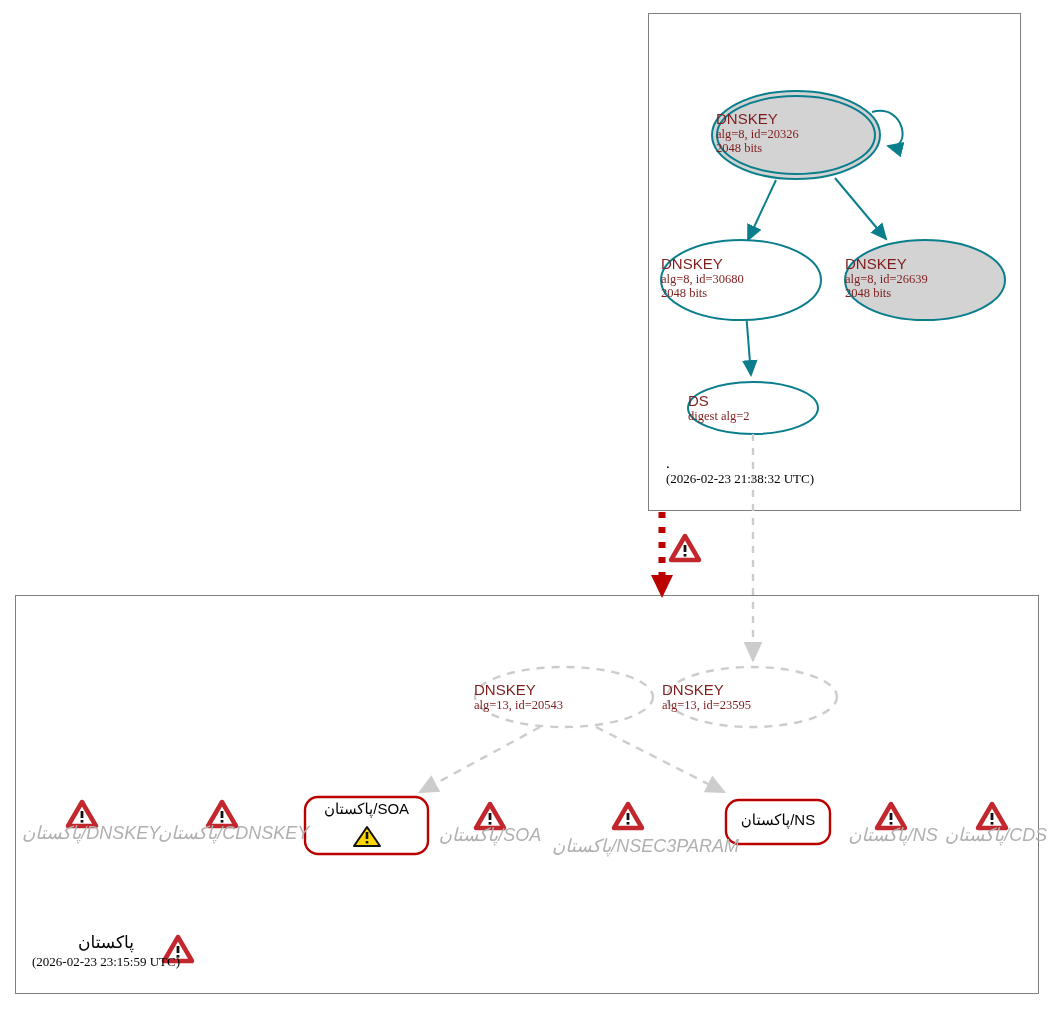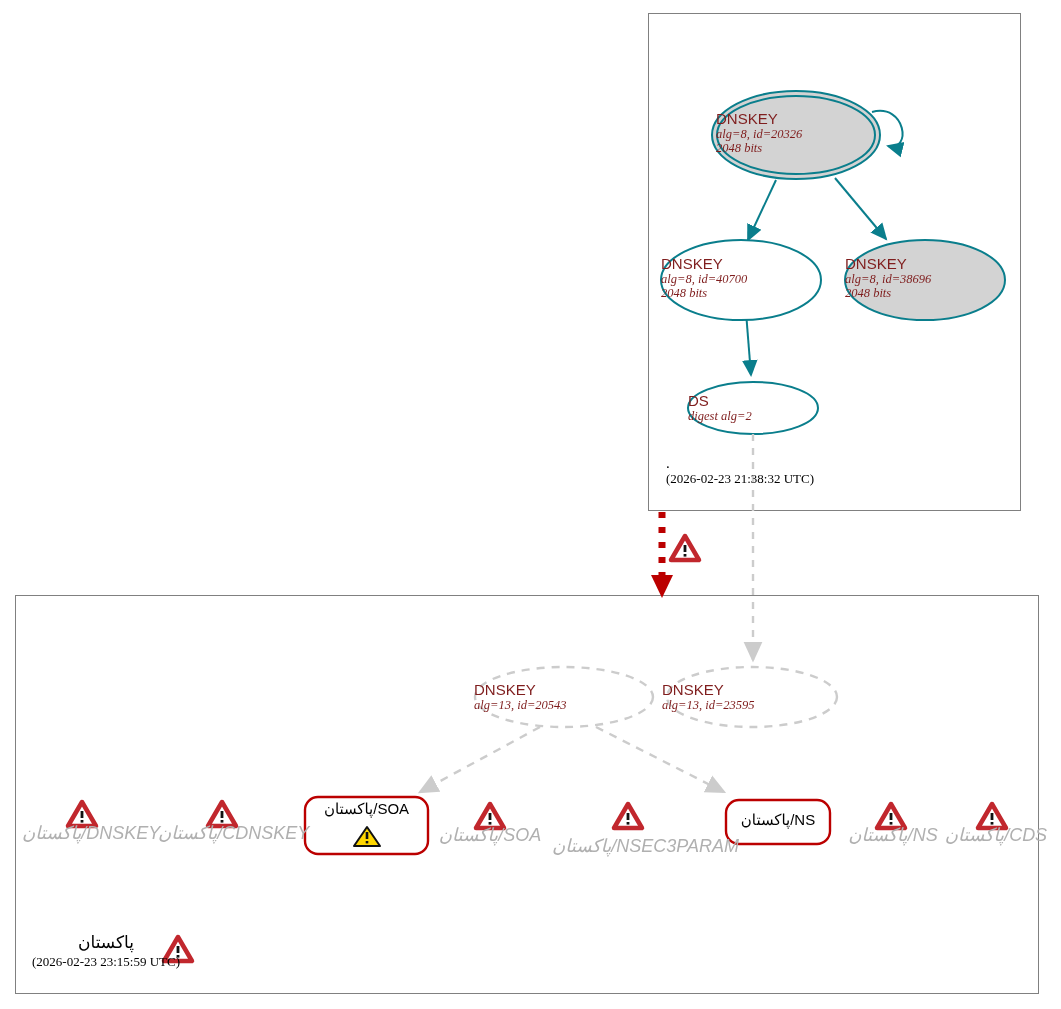--- a/index.html
+++ b/index.html
@@ -65,21 +65,20 @@
     font-family: "Liberation Sans", sans-serif;
     font-size: 15px;
     line-height: 17px;
     display: block;
   }
   .node-text .t2, .node-text .t3 {
     font-family: "Liberation Serif", serif;
     font-size: 12.5px;
     line-height: 14px;
     display: block;
-    font-style: italic;
   }
   .rrset-text {
     position: absolute;
     text-align: center;
     white-space: nowrap;
     pointer-events: none;
   }
   .rrset-text.muted {
     font-family: "Liberation Sans", sans-serif;
     font-style: italic;
@@ -218,27 +217,27 @@
 </svg>
 
 <div class="node-text" style="left:716px; top:110px; width:160px;">
   <span class="t1">DNSKEY</span>
   <span class="t2">alg=8, id=20326</span>
   <span class="t3">2048 bits</span>
 </div>
 
 <div class="node-text" style="left:661px; top:255px; width:160px;">
   <span class="t1">DNSKEY</span>
-  <span class="t2">alg=8, id=40700</span>
+  <span class="t2">alg=8, id=30680</span>
   <span class="t3">2048 bits</span>
 </div>
 
 <div class="node-text" style="left:845px; top:255px; width:160px;">
   <span class="t1">DNSKEY</span>
-  <span class="t2">alg=8, id=38696</span>
+  <span class="t2">alg=8, id=26639</span>
   <span class="t3">2048 bits</span>
 </div>
 
 <div class="node-text" style="left:688px; top:392px; width:130px;">
   <span class="t1">DS</span>
   <span class="t2">digest alg=2</span>
 </div>
 
 <div class="node-text" style="left:474px; top:681px; width:180px;">
   <span class="t1">DNSKEY</span>

